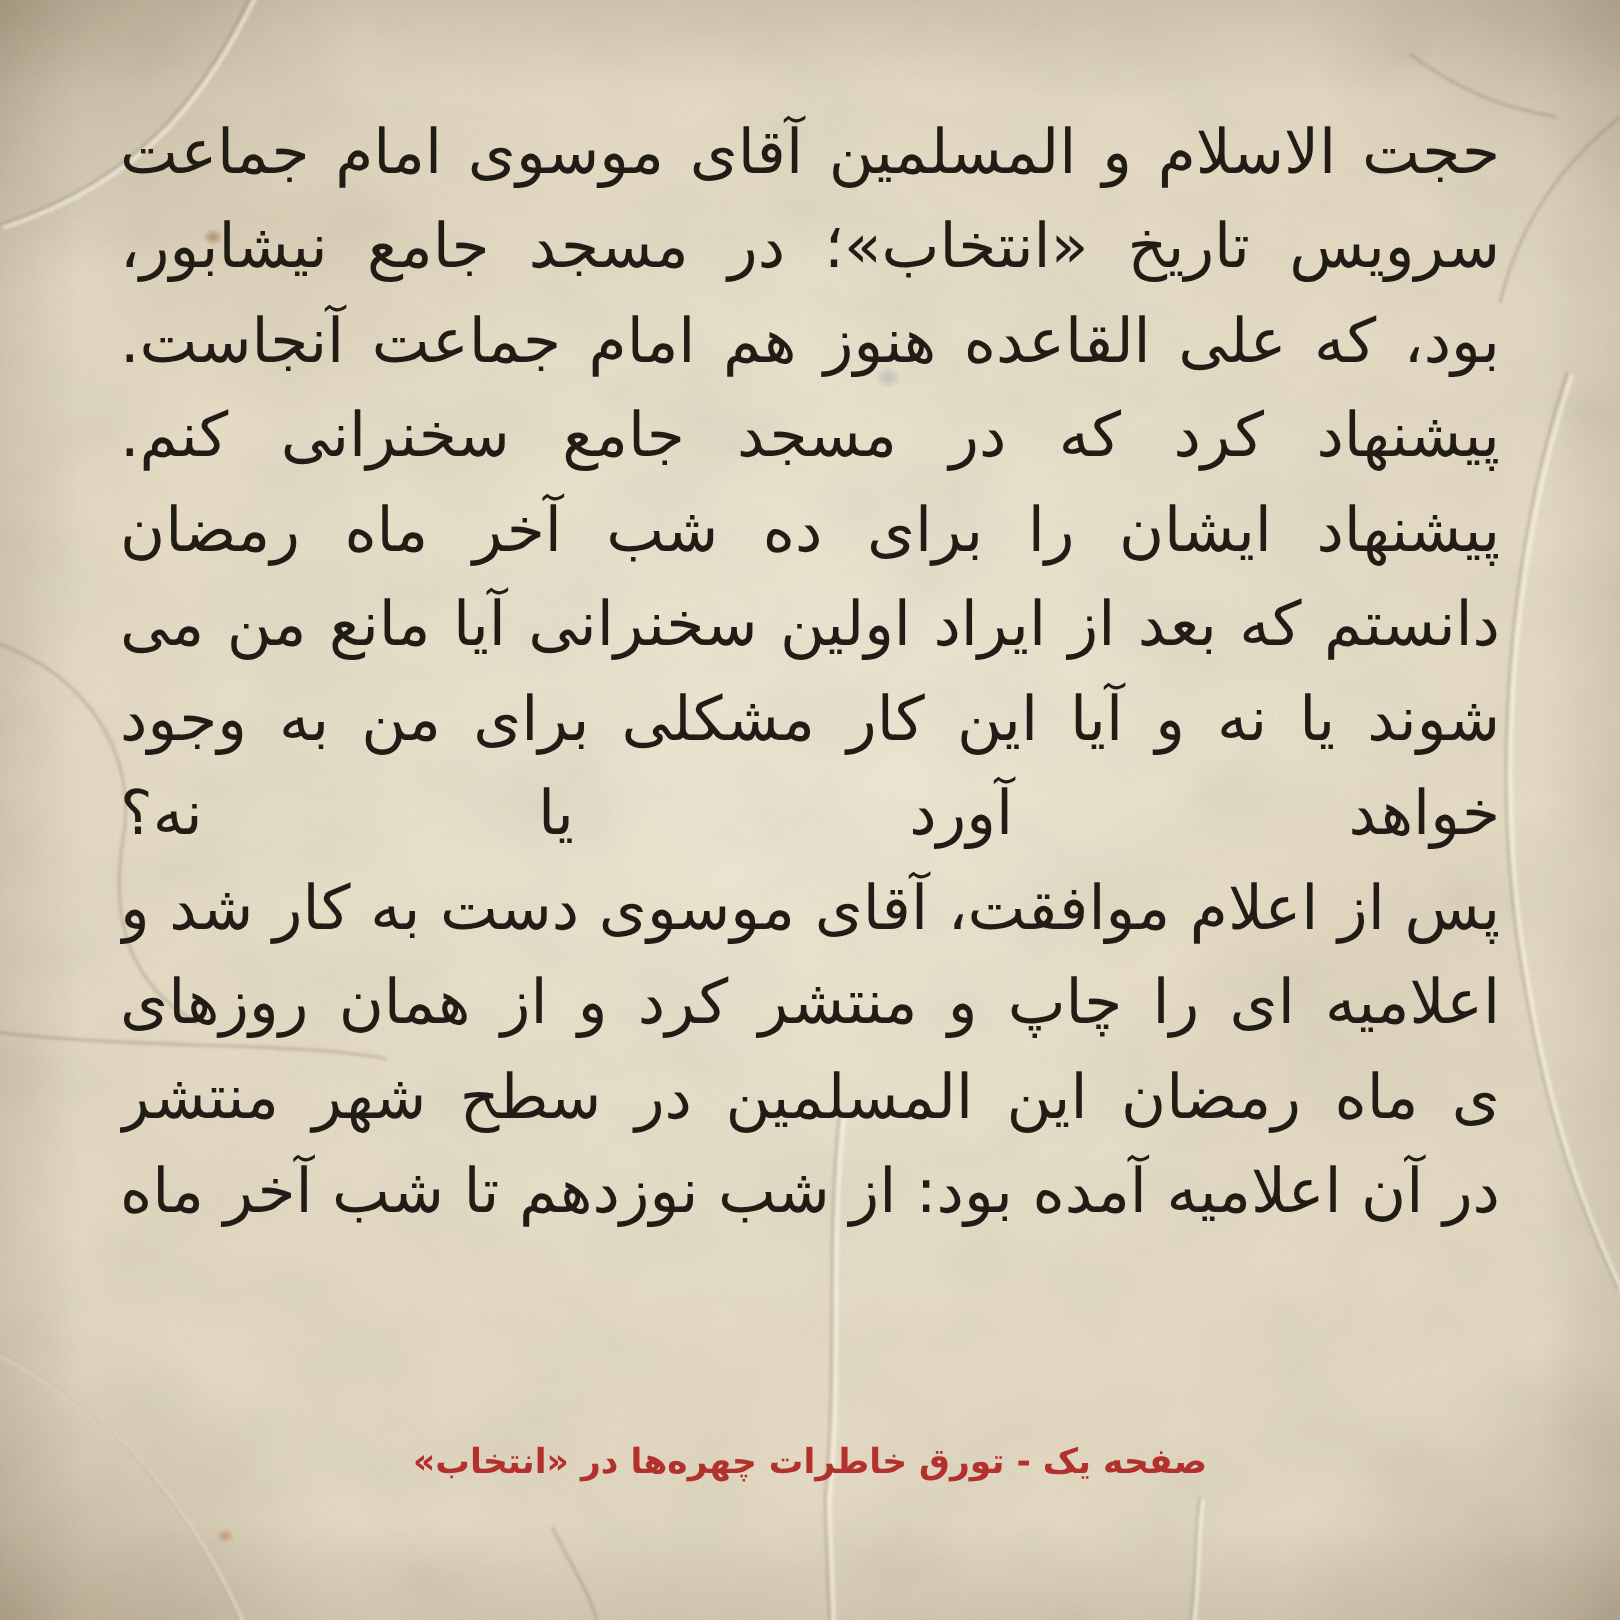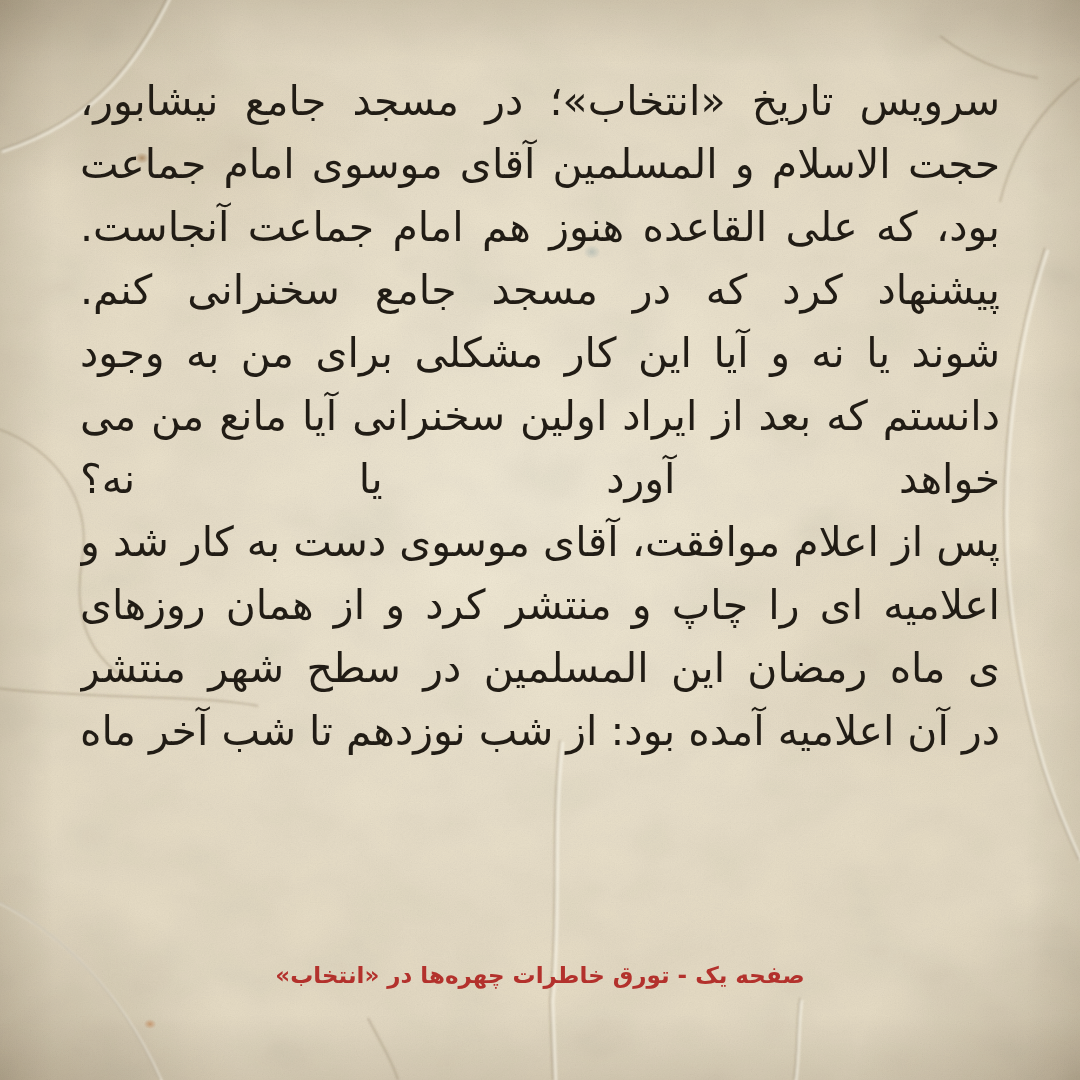--- a/index.html
+++ b/index.html
@@ -146,26 +146,27 @@
         <path d="M800,998 C796,1028 798,1053 794,1080"></path>
         <path d="M368,1018 C380,1042 392,1060 398,1080"></path>
         <path d="M-4,688 C96,700 198,694 258,706"></path>
         <path d="M940,36 C972,60 1002,72 1038,78"></path>
       </g>
     </g>
   </svg>
 </div>
 
 <div class="article">
+  <div class="text-line">حجت الاسلام و المسلمین آقای موسوی امام جماعت</div>
   <div class="text-line">سرویس تاریخ «انتخاب»؛ در مسجد جامع نیشابور،</div>
-  <div class="text-line">حجت الاسلام و المسلمین آقای موسوی امام جماعت</div>
   <div class="text-line">بود، که علی القاعده هنوز هم امام جماعت آنجاست.</div>
   <div class="text-line">پیشنهاد کرد که در مسجد جامع سخنرانی کنم.</div>
+  <div class="text-line">پیشنهاد ایشان را برای ده شب آخر ماه رمضان</div>
+  <div class="text-line">دانستم که بعد از ایراد اولین سخنرانی آیا مانع من می</div>
   <div class="text-line">شوند یا نه و آیا این کار مشکلی برای من به وجود</div>
-  <div class="text-line">دانستم که بعد از ایراد اولین سخنرانی آیا مانع من می</div>
   <div class="text-line short">خواهد آورد یا نه؟</div>
   <div class="text-line">پس از اعلام موافقت، آقای موسوی دست به کار شد و</div>
   <div class="text-line">اعلامیه ای را چاپ و منتشر کرد و از همان روزهای اولیه</div>
   <div class="text-line">ی ماه رمضان این المسلمین در سطح شهر منتشر شد،</div>
   <div class="text-line">در آن اعلامیه آمده بود: از شب نوزدهم تا شب آخر ماه</div>
 </div>
 
 <div class="caption">صفحه یک - تورق خاطرات چهره‌ها در «انتخاب»</div>
 
 </body></html>

